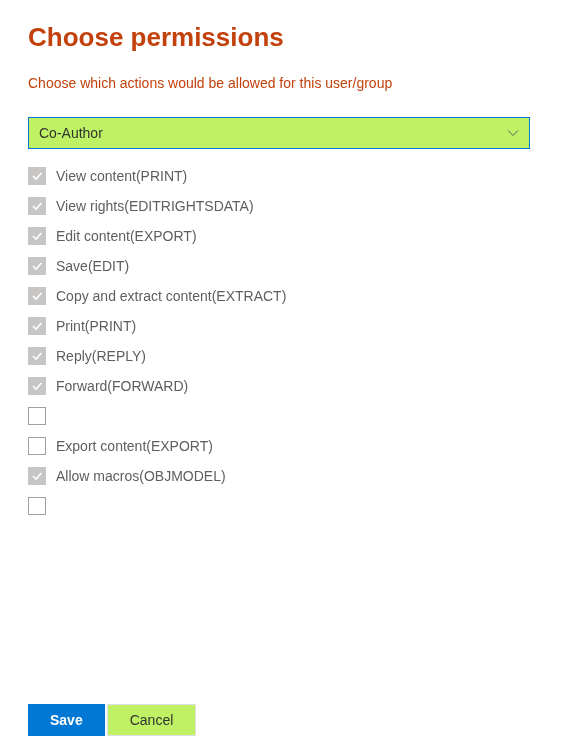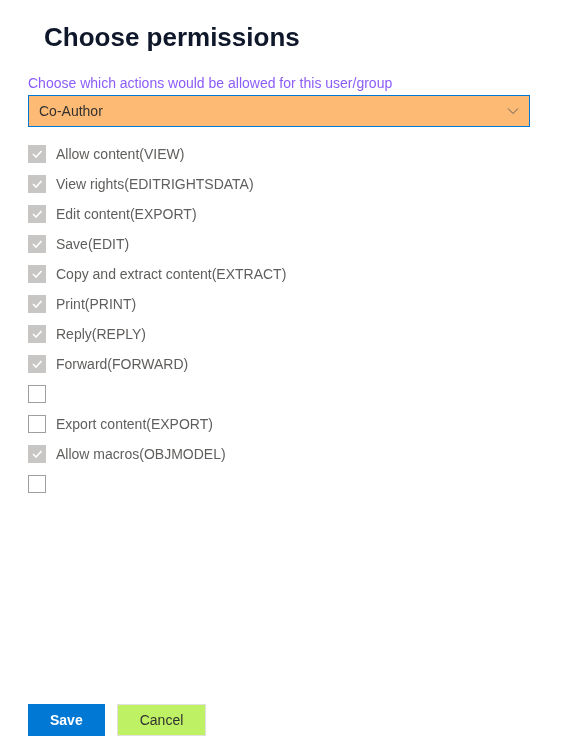--- a/index.html
+++ b/index.html
@@ -8,34 +8,33 @@
       width: 570px;
       height: 746px;
       background: #fff;
       color: #323130;
       padding: 22px 28px 18px 28px;
       position: relative;
     }
     .title {
       font-size: 26px;
       font-weight: 700;
-      color: #0f172a;
+      color: #c2410c;
       margin-bottom: 22px;
-      margin-left: 16px;
     }
     .subtitle {
       font-size: 14px;
-      color: #8b5cf6;
-      margin-bottom: 4px;
+      color: #c2410c;
+      margin-bottom: 26px;
     }
     .dropdown {
       width: 502px;
       height: 32px;
       border: 1.6px solid #0078d4;
-      background: #fdba74;
+      background: #bef264;
       display: flex;
       align-items: center;
       justify-content: space-between;
       padding: 0 10px 0 10px;
       cursor: pointer;
       margin-bottom: 18px;
     }
     .dropdown-label {
       font-size: 14px;
       color: #323130;
@@ -74,21 +73,21 @@
     .checkbox svg { display: block; }
     .perm-label {
       font-size: 14px;
       color: #605e5c;
     }
     .button-row {
       position: absolute;
       bottom: 10px;
       left: 28px;
       display: flex;
-      gap: 12px;
+      gap: 2px;
     }
     .btn {
       height: 32px;
       padding: 0 22px;
       font-size: 14px;
       font-family: inherit;
       border: none;
       cursor: pointer;
       display: flex;
       align-items: center;
@@ -121,21 +120,21 @@
   </span>
 </div>
 
 <div class="perm-list" id="perm-list">
     <div class="perm-item">
       <div class="checkbox checked">
         <svg width="14" height="14" viewBox="0 0 14 14">
           <path d="M3 7 L6 10 L11.5 4" stroke="#ffffff" stroke-width="1.6" fill="none"></path>
         </svg>
       </div>
-      <span class="perm-label">Allow content(VIEW)</span>
+      <span class="perm-label">View content(PRINT)</span>
     </div>
     <div class="perm-item">
       <div class="checkbox checked">
         <svg width="14" height="14" viewBox="0 0 14 14">
           <path d="M3 7 L6 10 L11.5 4" stroke="#ffffff" stroke-width="1.6" fill="none"></path>
         </svg>
       </div>
       <span class="perm-label">View rights(EDITRIGHTSDATA)</span>
     </div>
     <div class="perm-item">

